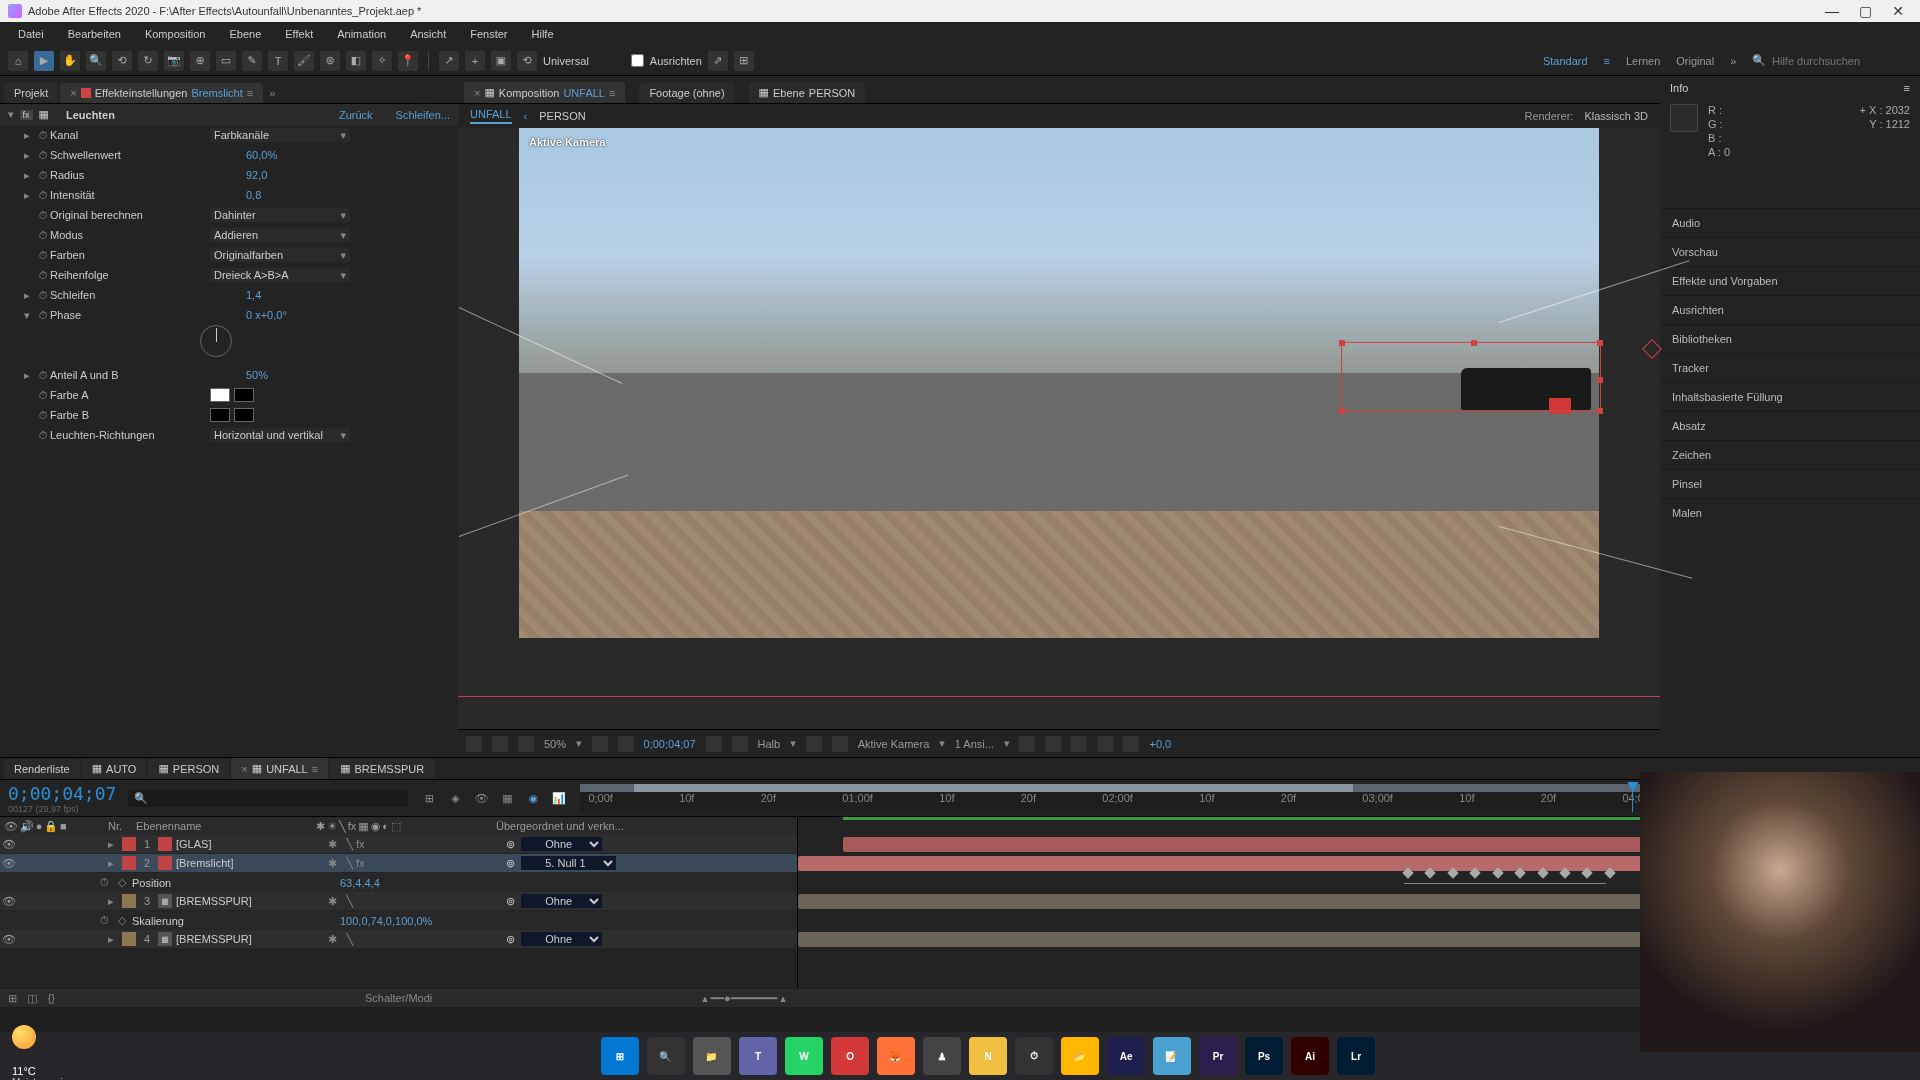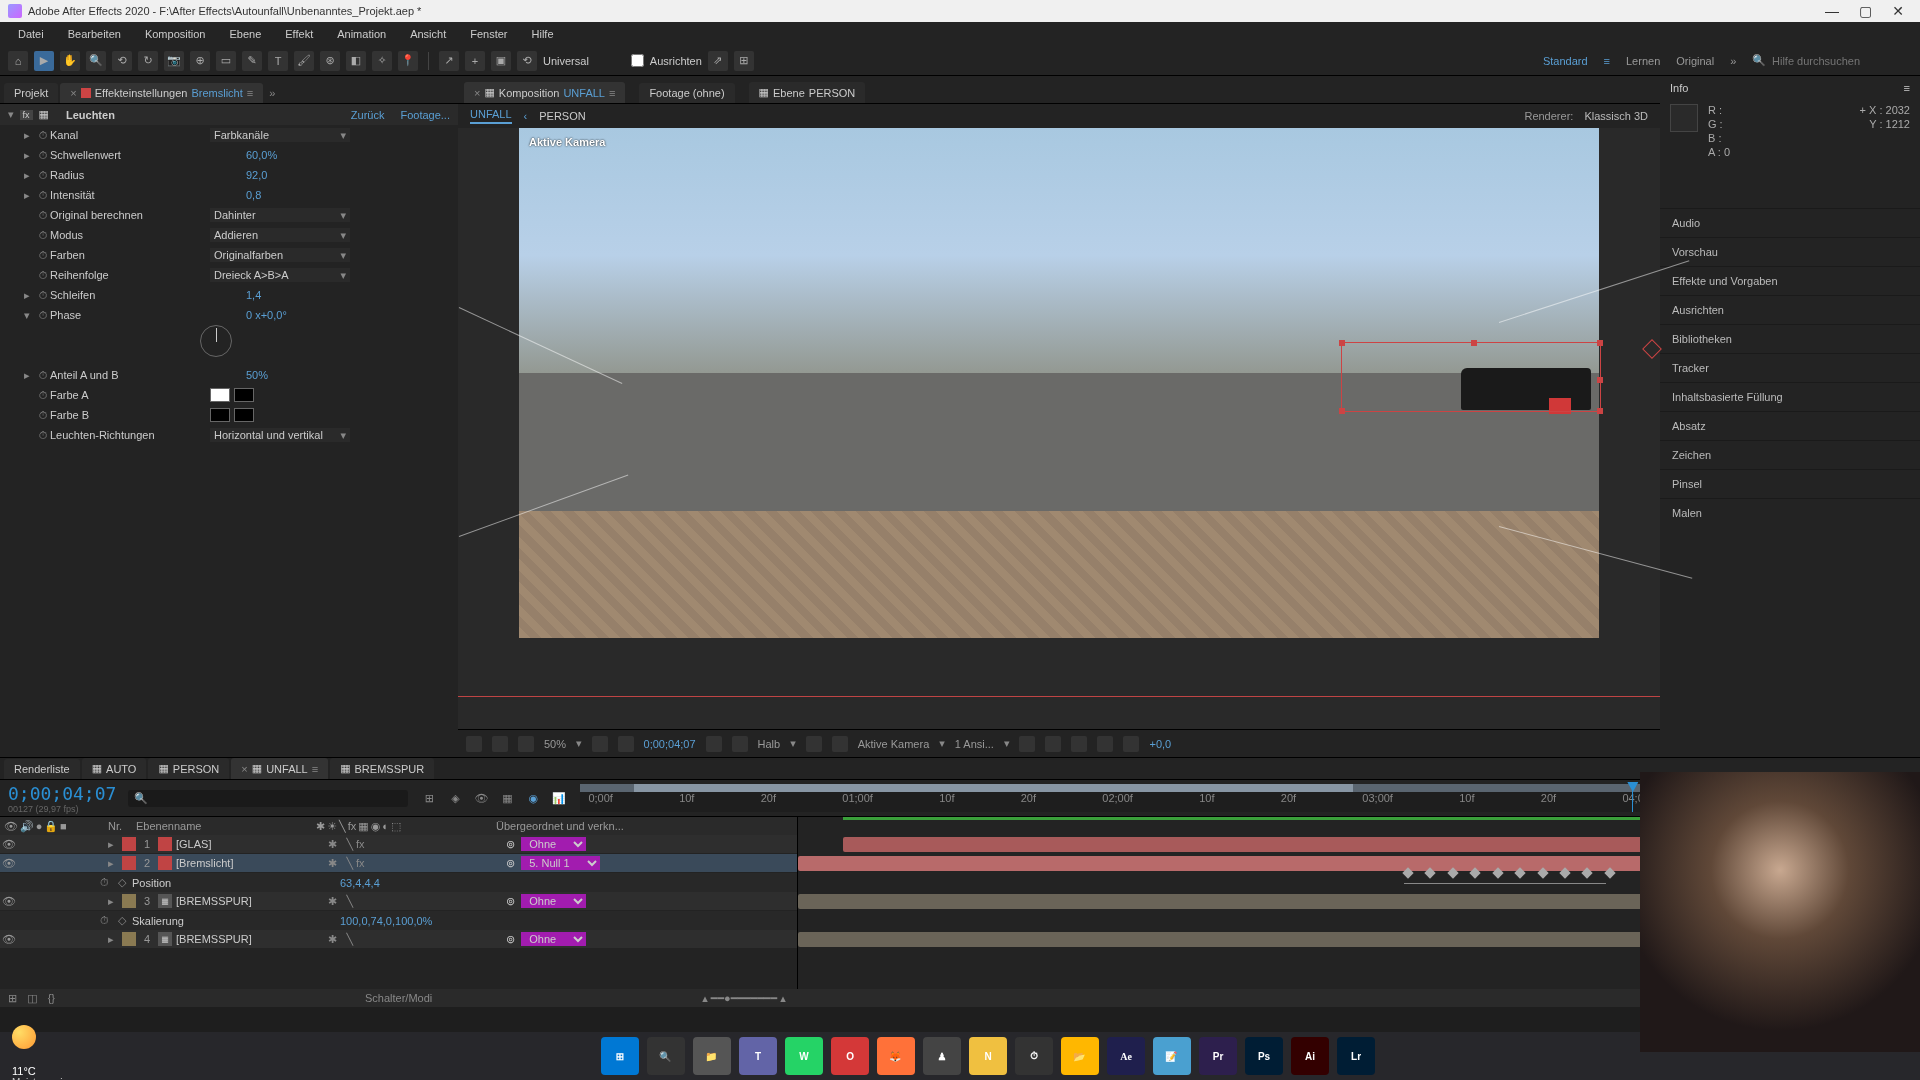--- a/index.html
+++ b/index.html
@@ -35,21 +35,21 @@
 .ptab { padding: 4px 10px; background: #2a2a2a; color: #ccc; border-radius: 3px 3px 0 0; display: flex; align-items: center; gap: 4px; }
 .ptab.active { background: #333; }
 .ptab .x { color: #888; }
 .ptab .blue { color: #5a9fd4; }
 .ptab .red-sq { width: 10px; height: 10px; background: #c44; }
 .breadcrumb { padding: 4px 10px; color: #999; }
 
 
 .fx-header { display: flex; align-items: center; padding: 4px 8px; background: #2a2a2a; gap: 6px; }
 .fx-header .name { font-weight: bold; margin-left: 11px; }
-.fx-header .links { margin-left: auto; display: flex; gap: 16px; }
+.fx-header .links { margin-left: auto; display: flex; gap: 23px; }
 .fx-header .links span { color: #5a9fd4; }
 .fx-row { display: flex; align-items: center; padding: 2px 4px 2px 24px; height: 20px; }
 .fx-row .tw { width: 12px; color: #888; }
 .fx-row .sw { width: 14px; height: 14px; color: #888; display: inline-flex; align-items: center; justify-content: center; }
 .fx-row .label { flex: 0 0 160px; color: #ccc; }
 .fx-row .val { color: #5a9fd4; padding-left: 36px; }
 .fx-row select, .fx-row .dd { background: #2a2a2a; color: #ccc; border: none; padding: 1px 18px 1px 4px; appearance: none; position: relative; min-width: 140px; }
 .fx-row .dd::after { content: '▾'; position: absolute; right: 4px; color: #888; }
 .dial { width: 32px; height: 32px; border: 1px solid #666; border-radius: 50%; margin-left: 200px; position: relative; }
 .dial::after { content: ''; position: absolute; width: 1px; height: 14px; background: #ccc; left: 50%; top: 2px; }
@@ -115,21 +115,21 @@
 .layer-row.sel { background: #3a4a5a; }
 .layer-row .eye { width: 18px; display: flex; justify-content: center; color: #999; }
 .layer-row .cols1 { width: 90px; display: flex; gap: 2px; }
 .layer-row .twist { width: 14px; color: #888; }
 .layer-row .num { width: 22px; text-align: center; color: #999; }
 .layer-row .clr { width: 14px; height: 14px; }
 .layer-row .comp-ic { width: 14px; height: 14px; background: #555; display: inline-flex; align-items: center; justify-content: center; font-size: 8px; }
 .layer-row .lname { flex: 0 0 156px; padding-left: 4px; }
 .layer-row .switches { width: 178px; display: flex; gap: 6px; color: #888; }
 .layer-row .parent { flex: 1; display: flex; align-items: center; gap: 6px; }
-.layer-row .parent select { background: #a21caf; color: #ccc; border: none; padding: 0 14px 0 4px; }
+.layer-row .parent select { background: #0f172a; color: #ccc; border: none; padding: 0 14px 0 20px; }
 
 .prop-row { height: 19px; display: flex; align-items: center; background: #282828; padding-left: 100px; }
 .prop-row .sw { width: 18px; color: #888; }
 .prop-row .pname { flex: 0 0 208px; }
 .prop-row .pval { color: #5a9fd4; }
 
 .track-area { position: relative; height: 100%; }
 .green-bar { position: absolute; left: 4%; right: 0; top: 0; height: 3px; background: #3a9f3a; }
 .track { position: absolute; left: 0; right: 0; height: 19px; }
 .bar { position: absolute; top: 2px; bottom: 2px; border-radius: 2px; }
@@ -231,21 +231,21 @@
       </div>
       <span style="color:#888;padding:4px">»</span>
     </div>
     <div class="fx-header">
       <span style="color:#888">▾</span>
       <span style="background:#444;padding:0 3px;font-size:9px">fx</span>
       <span>▦</span>
       <span class="name">Leuchten</span>
       <div class="links">
         <span>Zurück</span>
-        <span>Footage...</span>
+        <span>Schleifen...</span>
       </div>
     </div>
     <div class="fx-row">
       <span class="tw">▸</span>
       <span class="sw">⏱</span>
       <span class="label">Kanal</span>
       <span class="dd">Farbkanäle</span>
     </div>
     <div class="fx-row">
       <span class="tw">▸</span>
@@ -661,20 +661,20 @@
       <div class="app" style="background: rgb(51, 51, 51);">🔍</div>
       <div class="app" style="background: rgb(85, 85, 85);">📁</div>
       <div class="app" style="background: rgb(98, 100, 167);">T</div>
       <div class="app" style="background: rgb(37, 211, 102);">W</div>
       <div class="app" style="background: rgb(212, 56, 56);">O</div>
       <div class="app" style="background: rgb(255, 113, 57);">🦊</div>
       <div class="app" style="background: rgb(68, 68, 68);">♟</div>
       <div class="app" style="background: rgb(240, 192, 64);">N</div>
       <div class="app" style="background: rgb(51, 51, 51);">⏱</div>
       <div class="app" style="background: rgb(255, 183, 0);">📂</div>
-      <div class="app" style="background: rgb(31, 31, 77); font-family: Liberation Serif, serif;">Ae</div>
+      <div class="app" style="background: rgb(31, 31, 77);">Ae</div>
       <div class="app" style="background: rgb(74, 160, 208);">📝</div>
       <div class="app" style="background: rgb(45, 31, 77);">Pr</div>
       <div class="app" style="background: rgb(0, 29, 52);">Ps</div>
       <div class="app" style="background: rgb(51, 0, 0);">Ai</div>
       <div class="app" style="background: rgb(0, 29, 52);">Lr</div>
     </div>
 </div>
 
 </body></html>

